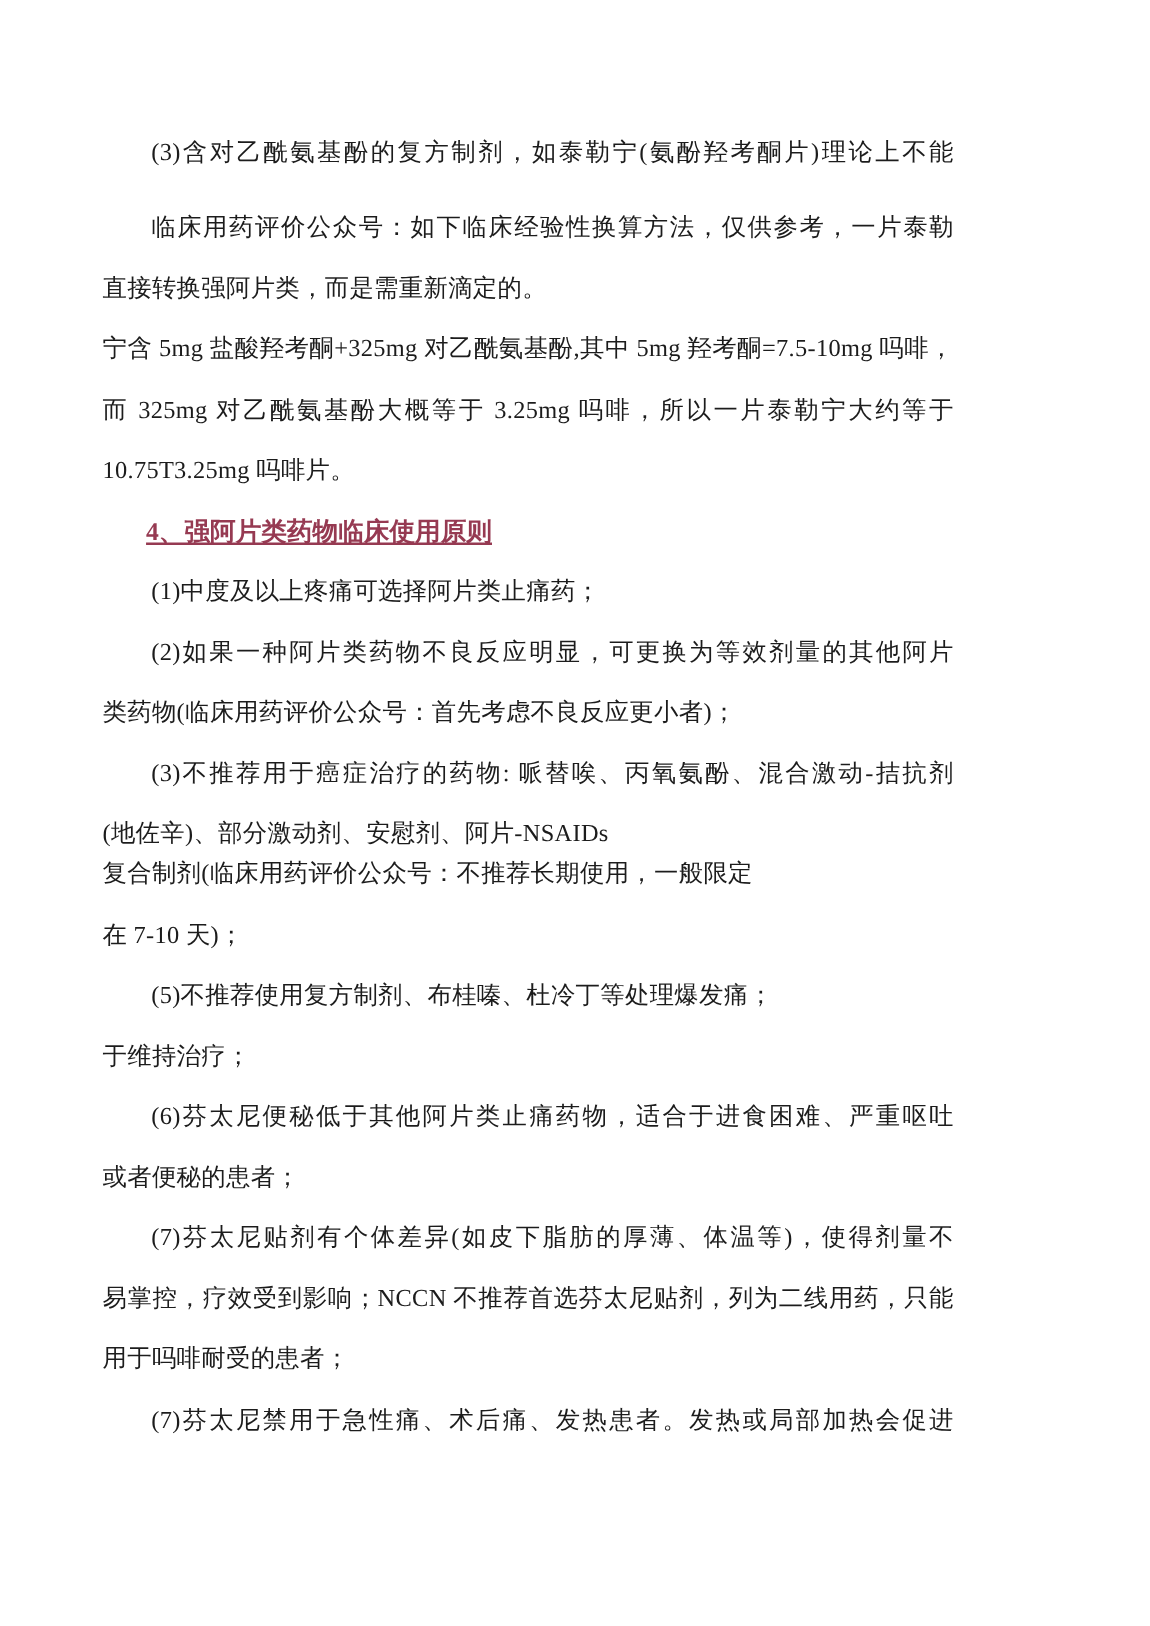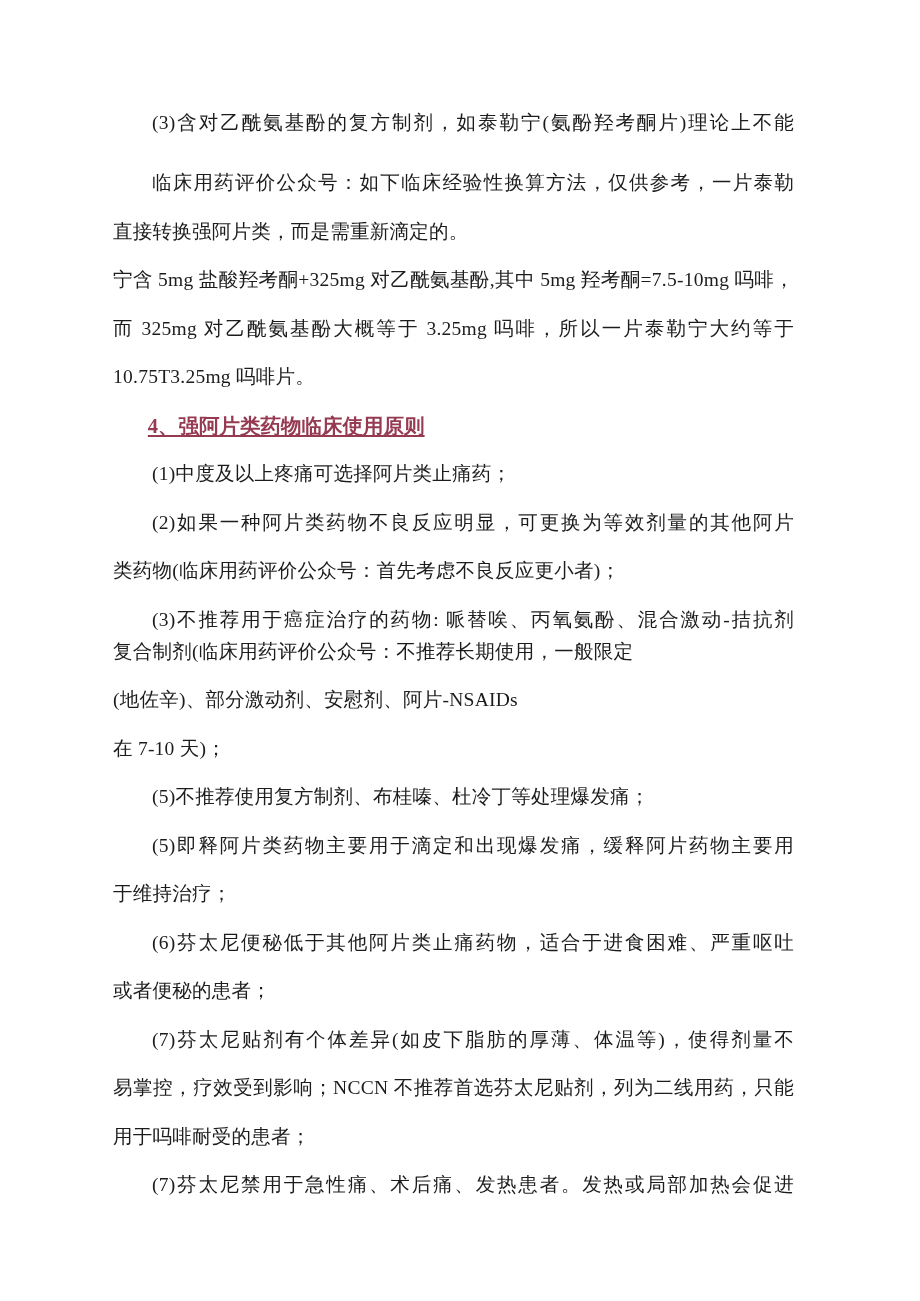--- a/index.html
+++ b/index.html
@@ -6,21 +6,21 @@
   body {
     width: 920px;
     height: 1301px;
     background: #ffffff;
     font-family: "Liberation Serif", "DejaVu Serif", serif;
   }
   .page {
     box-sizing: border-box;
     width: 920px;
     height: 1301px;
-    padding: 99px 112px 0 113px;
+    padding: 99px 112px 0 82px;
     background: #ffffff;
     overflow: hidden;
   }
   .doc-body { width: 681px; }
   .line {
     position: relative;
     height: 48.5px;
     line-height: 48.5px;
     font-size: 19.5px;
     color: #1c1c1c;
@@ -53,25 +53,24 @@
       <div class="line indent justify gap">临床用药评价公众号：如下临床经验性换算方法，仅供参考，一片泰勒</div>
       <div class="line">直接转换强阿片类，而是需重新滴定的。</div>
       <div class="line justify">宁含 5mg 盐酸羟考酮+325mg 对乙酰氨基酚,其中 5mg 羟考酮=7.5-10mg 吗啡，</div>
       <div class="line justify">而 325mg 对乙酰氨基酚大概等于 3.25mg 吗啡，所以一片泰勒宁大约等于</div>
       <div class="line">10.75T3.25mg 吗啡片。</div>
       <div class="line indent heading" style="color: rgb(150, 58, 82);">4、强阿片类药物临床使用原则</div>
       <div class="line indent">(1)中度及以上疼痛可选择阿片类止痛药；</div>
       <div class="line indent justify">(2)如果一种阿片类药物不良反应明显，可更换为等效剂量的其他阿片</div>
       <div class="line">类药物(临床用药评价公众号：首先考虑不良反应更小者)；</div>
       <div class="line indent justify">(3)不推荐用于癌症治疗的药物: 哌替唉、丙氧氨酚、混合激动-拮抗剂</div>
+      <div class="line">(地佐辛)、部分激动剂、安慰剂、阿片-NSAIDs</div>
       <div class="line tight">复合制剂(临床用药评价公众号：不推荐长期使用，一般限定</div>
-      <div class="line">(地佐辛)、部分激动剂、安慰剂、阿片-NSAIDs</div>
       <div class="line">在 7-10 天)；</div>
       <div class="line indent">(5)不推荐使用复方制剂、布桂嗪、杜冷丁等处理爆发痛；</div>
-      <div class="line indent justify">(5)即释阿片类药物主要用于滴定和出现爆发痛，缓释阿片药物主要用</div>
       <div class="line">于维持治疗；</div>
       <div class="line indent justify">(6)芬太尼便秘低于其他阿片类止痛药物，适合于进食困难、严重呕吐</div>
       <div class="line">或者便秘的患者；</div>
       <div class="line indent justify">(7)芬太尼贴剂有个体差异(如皮下脂肪的厚薄、体温等)，使得剂量不</div>
       <div class="line justify">易掌控，疗效受到影响；NCCN 不推荐首选芬太尼贴剂，列为二线用药，只能</div>
       <div class="line">用于吗啡耐受的患者；</div>
       <div class="line indent justify">(7)芬太尼禁用于急性痛、术后痛、发热患者。发热或局部加热会促进</div>
     </div>
 </main>
 

